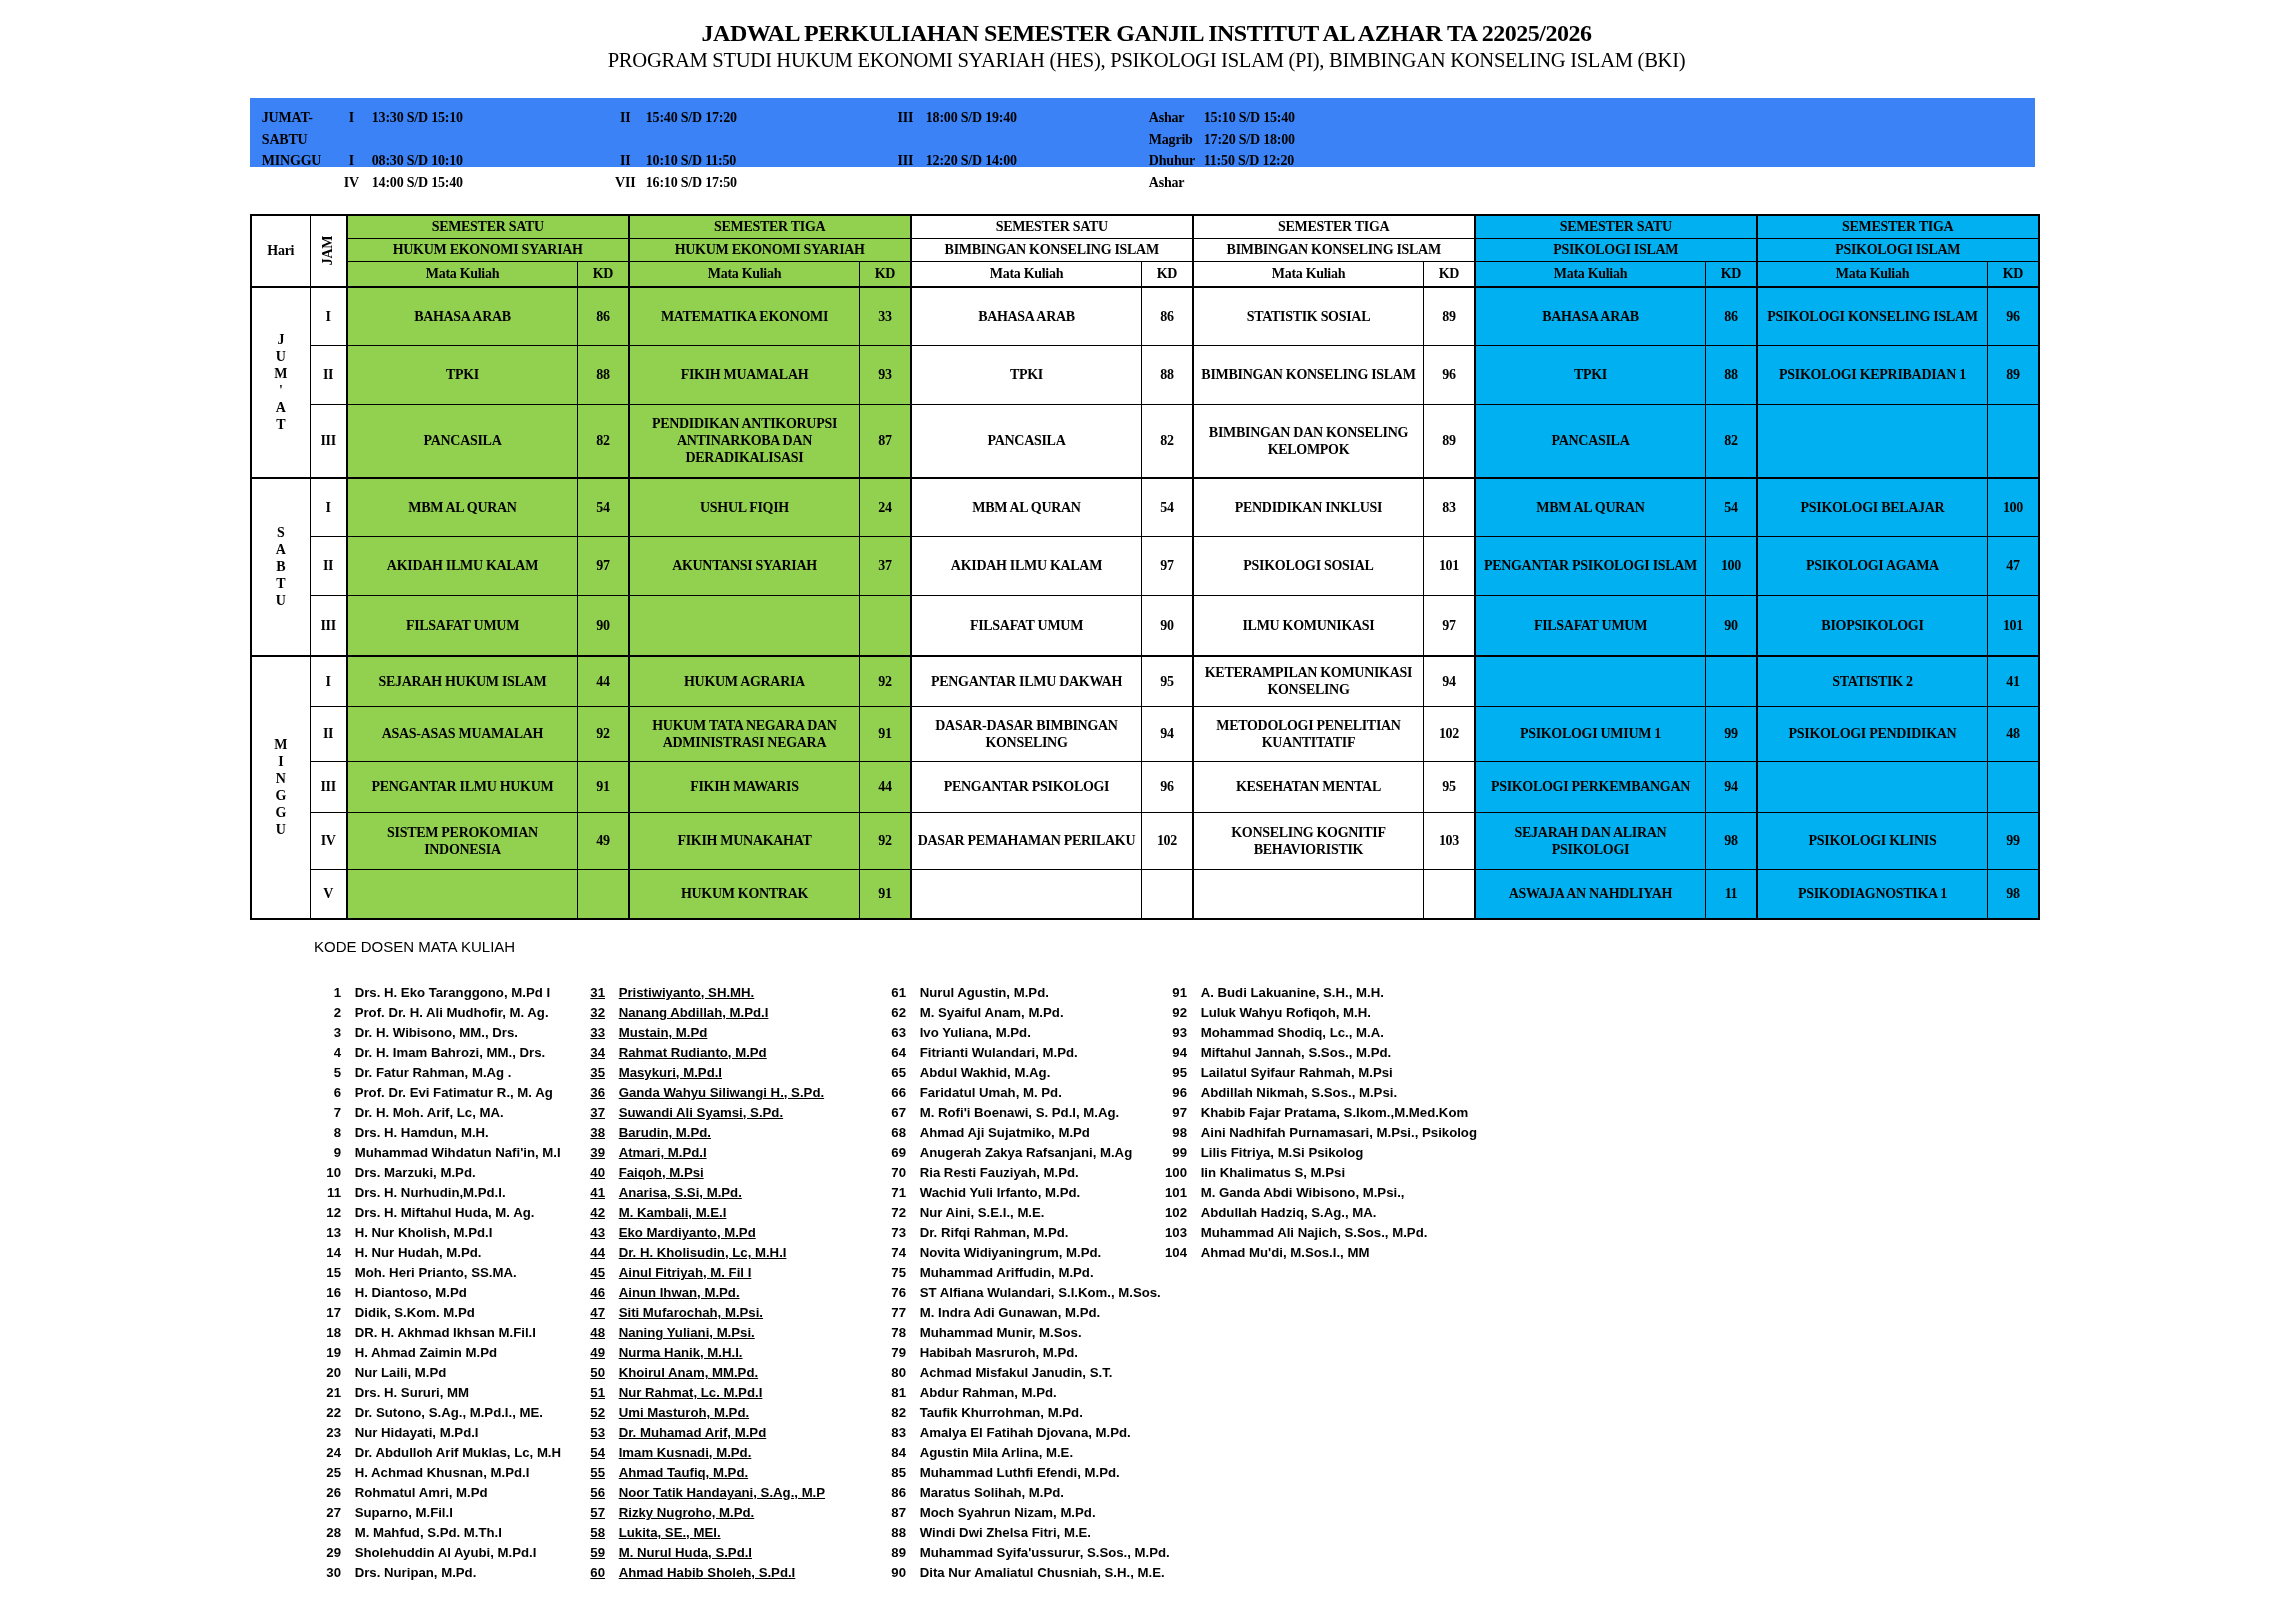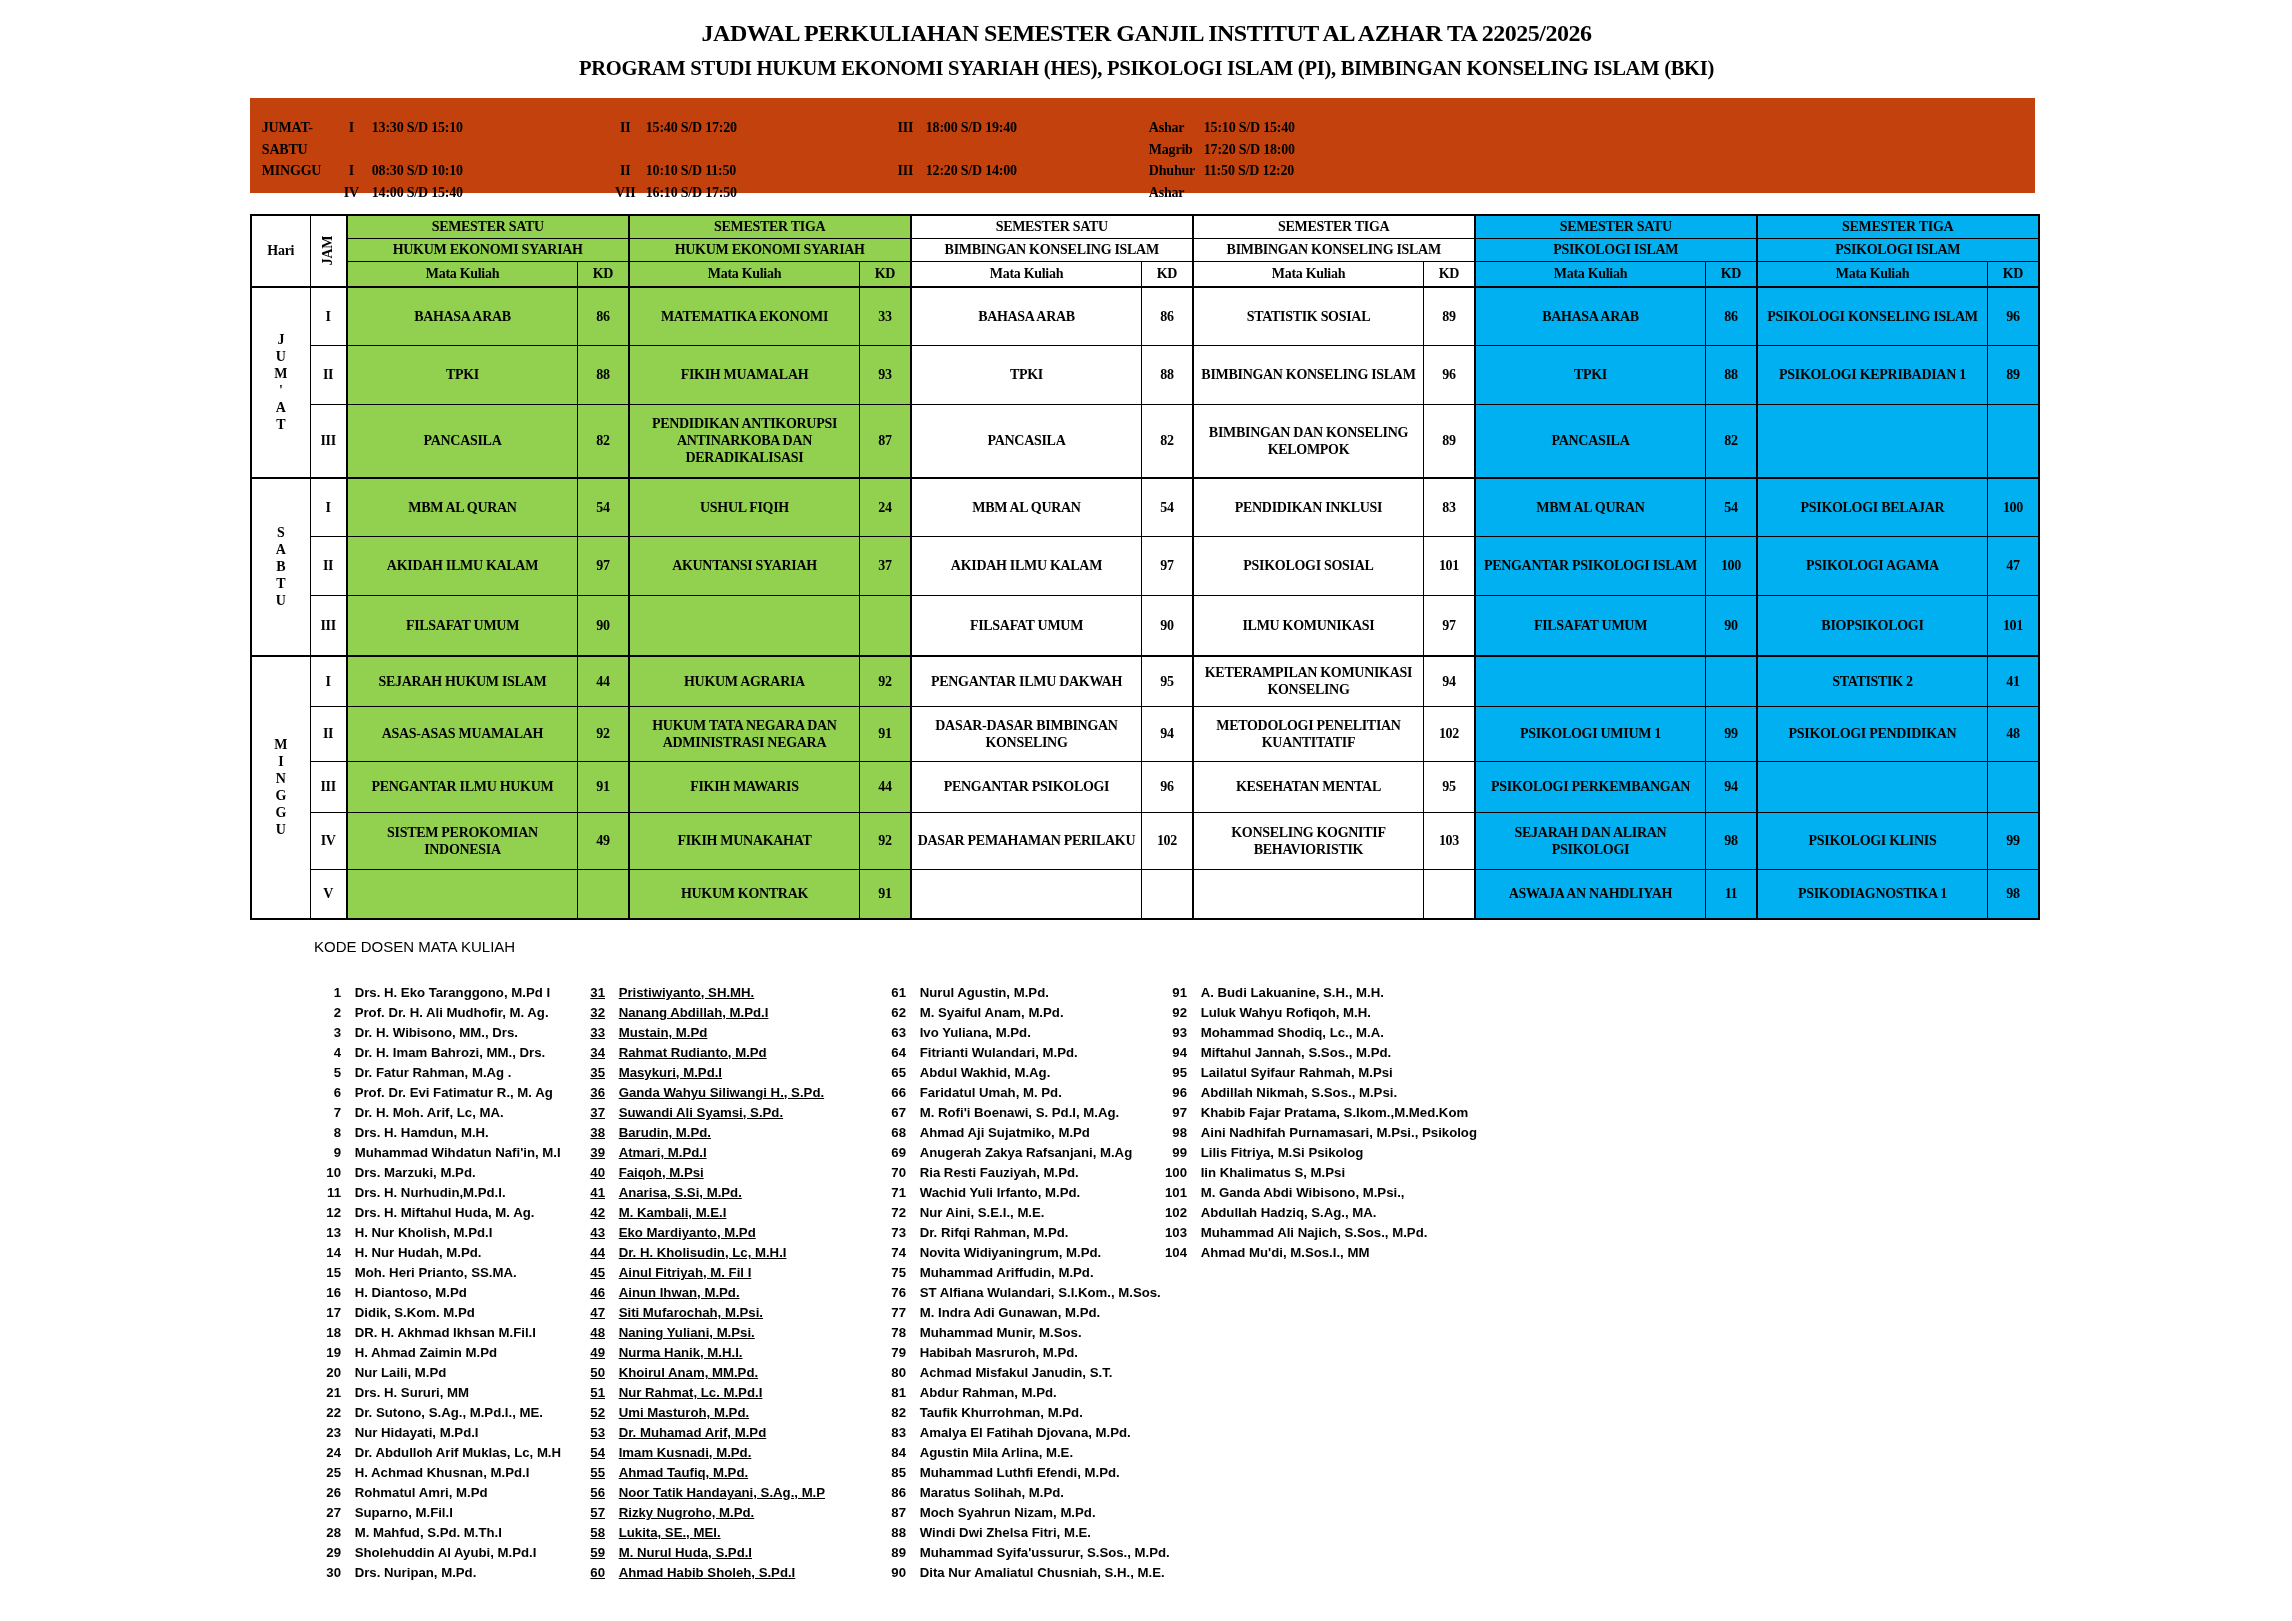--- a/index.html
+++ b/index.html
@@ -1,22 +1,22 @@
 <!DOCTYPE html>
 <html><head>
 <meta charset="utf-8">
 <style>
   html,body{margin:0;padding:0;background:#fff;}
   body{width:2293px;height:1621px;position:relative;font-family:"Liberation Serif","DejaVu Serif",serif;color:#000;}
   .titles{position:absolute;left:0;top:19.6px;width:2293px;text-align:center;}
   .title1{font-size:24px;font-weight:bold;letter-spacing:-0.5px;}
-  .title2{font-size:20.6px;font-weight:bold;letter-spacing:-0.3px;margin-top:10px;}
+  .title2{font-size:20.6px;font-weight:normal;letter-spacing:-0.3px;margin-top:2px;}
 
   
-  .banner{position:absolute;left:250px;top:98px;width:1785px;height:95px;background:#c2410c;padding-top:19px;box-sizing:border-box;}
+  .banner{position:absolute;left:250px;top:98px;width:1785px;height:69px;background:#3b82f6;padding-top:9px;box-sizing:border-box;}
   .brow{display:grid;grid-template-columns:11.8px 69px 41px 233px 41px 239px 41px 223px 55px auto;height:21.6px;line-height:21.6px;font-size:14px;font-weight:bold;letter-spacing:-0.2px;}
   .brow .num{text-align:center;}
   .brow span{white-space:nowrap;}
 
   
   table.sched{position:absolute;left:250px;top:214px;border-collapse:collapse;table-layout:fixed;border:2.9px solid #000;}
   table.sched td,table.sched th{border:1px solid #000;padding:0 2.9px;text-align:center;vertical-align:middle;
      font-family:"Liberation Serif","DejaVu Serif",serif;font-weight:bold;font-size:14px;line-height:1.22;letter-spacing:-0.3px;overflow:hidden;}
   .lthick{border-left:2.9px solid #000 !important;}
   .bthick{border-top:2.9px solid #000 !important;}

